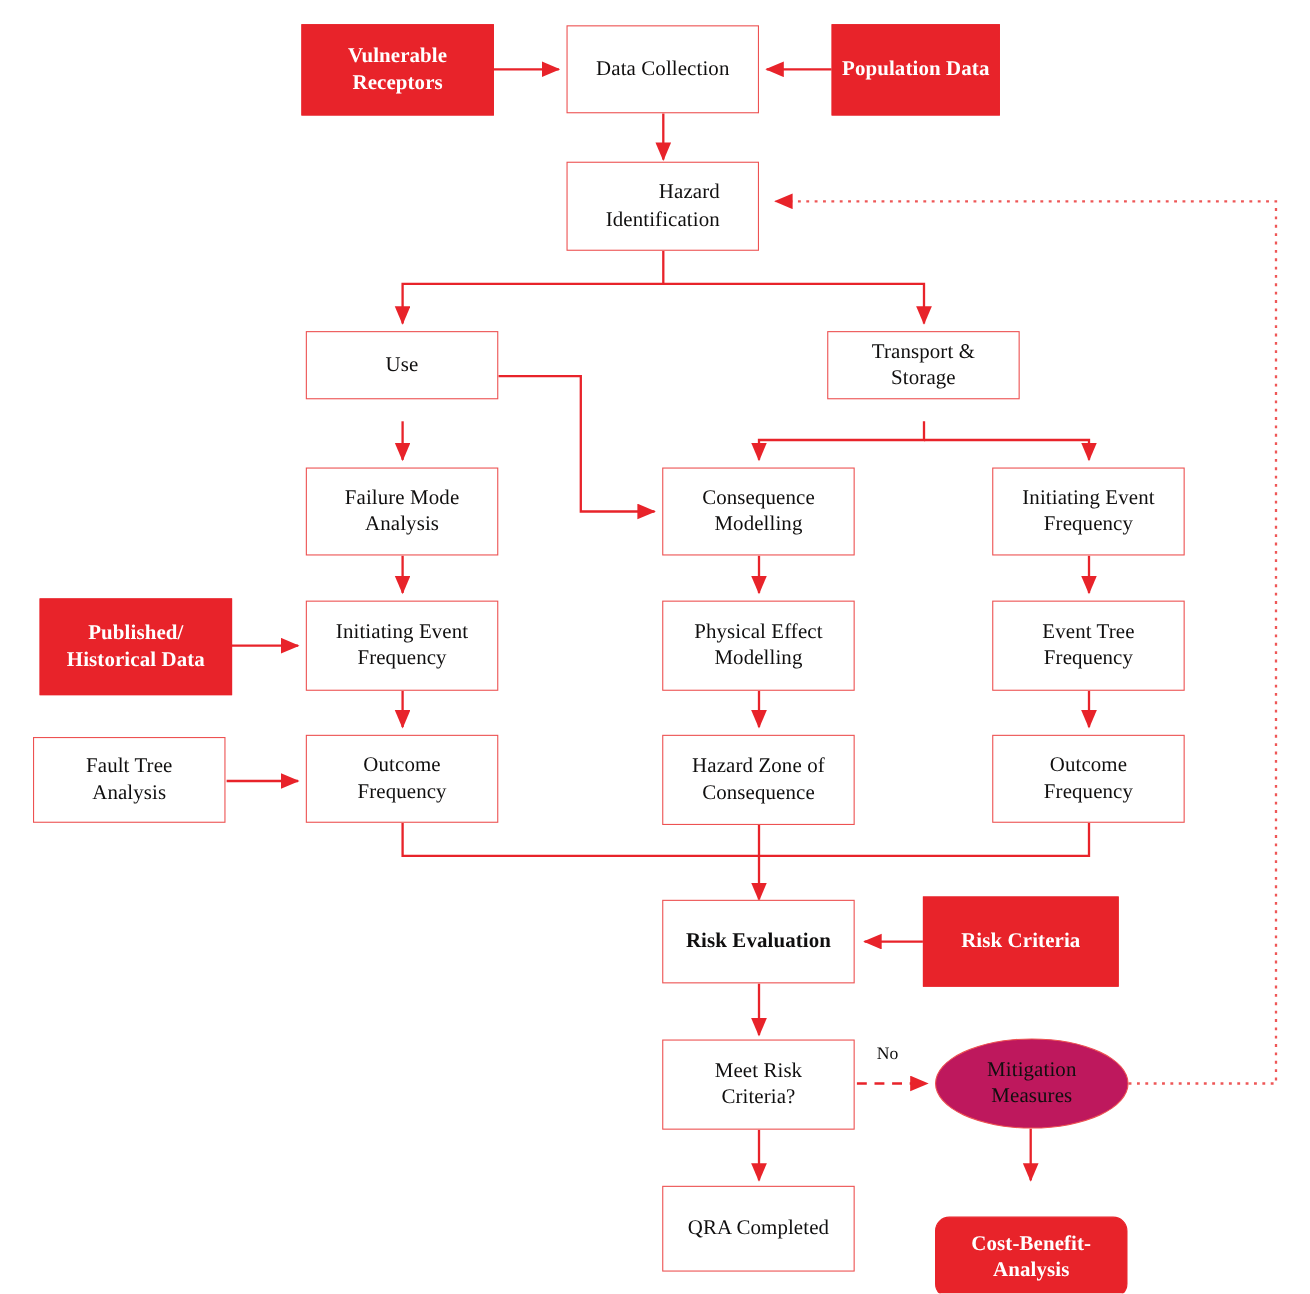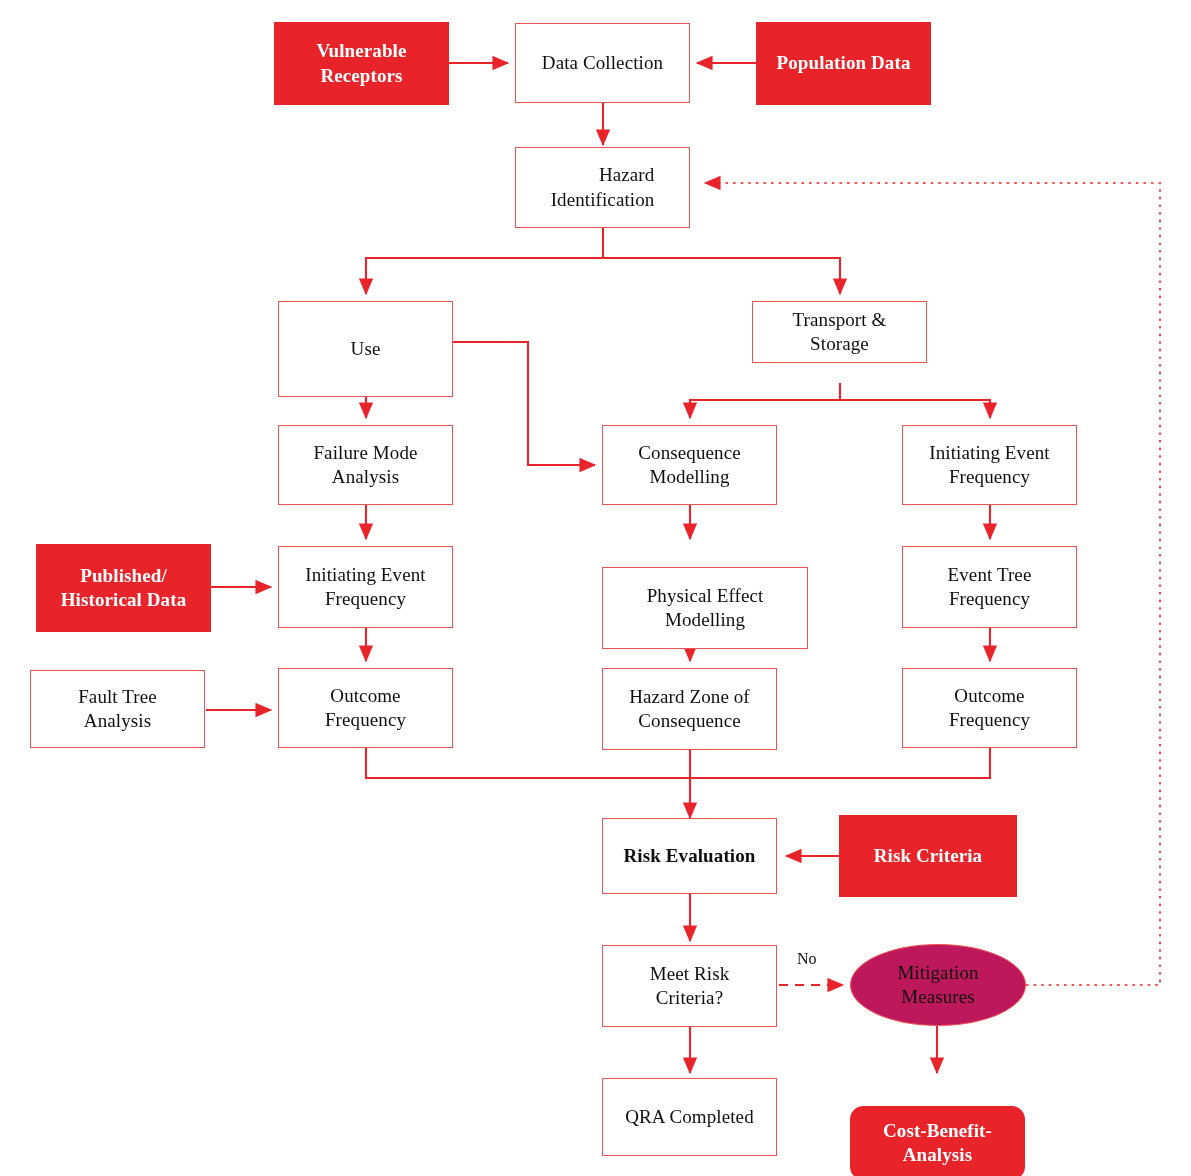--- a/index.html
+++ b/index.html
@@ -129,46 +129,46 @@
     <g stroke="#EE5757" stroke-width="2.1" fill="none" stroke-dasharray="2.6,5">
       <path d="M1026,985 L1160,985 L1160,183 L705,183" marker-end="url(#ahd)"></path>
     </g>
   </svg>
 
   <div class="node filled" style="left:274px; top:22px; width:175px; height:83px;">Vulnerable
 Receptors</div>
 
   <div class="node plain" style="left:515px; top:23px; width:175px; height:80px;">Data Collection</div>
 
-  <div class="node filled" style="left:756px; top:22px; width:175px; height:83px;">Population Data</div>
+  <div class="node filled" style="left:756px; top:22px; width:153px; height:83px;">Population Data</div>
 
   <div class="node plain" style="left:515px; top:147px; width:175px; height:81px;text-align:right;">Hazard
 Identification</div>
 
-  <div class="node plain" style="left:278px; top:301px; width:175px; height:96px;">Use</div>
+  <div class="node plain" style="left:278px; top:301px; width:175px; height:62px;">Use</div>
 
   <div class="node plain" style="left:752px; top:301px; width:175px; height:62px;">Transport &amp;
 Storage</div>
 
   <div class="node plain" style="left:278px; top:425px; width:175px; height:80px;">Failure Mode
 Analysis</div>
 
   <div class="node plain" style="left:602px; top:425px; width:175px; height:80px;">Consequence
 Modelling</div>
 
   <div class="node plain" style="left:902px; top:425px; width:175px; height:80px;">Initiating Event
 Frequency</div>
 
   <div class="node filled" style="left:36px; top:544px; width:175px; height:88px;">Published/
 Historical Data</div>
 
   <div class="node plain" style="left:278px; top:546px; width:175px; height:82px;">Initiating Event
 Frequency</div>
 
-  <div class="node plain" style="left:602px; top:546px; width:206px; height:82px;margin-top:21px;">Physical Effect
+  <div class="node plain" style="left:602px; top:546px; width:175px; height:82px;">Physical Effect
 Modelling</div>
 
   <div class="node plain" style="left:902px; top:546px; width:175px; height:82px;">Event Tree
 Frequency</div>
 
   <div class="node plain" style="left:30px; top:670px; width:175px; height:78px;">Fault Tree
 Analysis</div>
 
   <div class="node plain" style="left:278px; top:668px; width:175px; height:80px;">Outcome
 Frequency</div>

